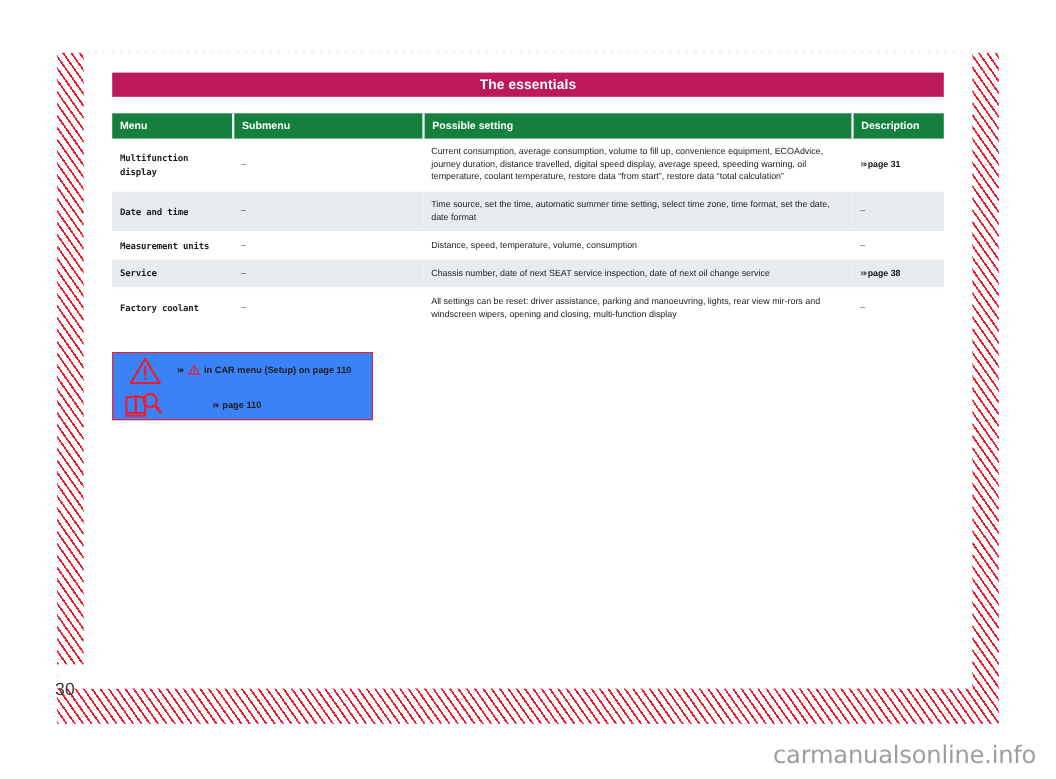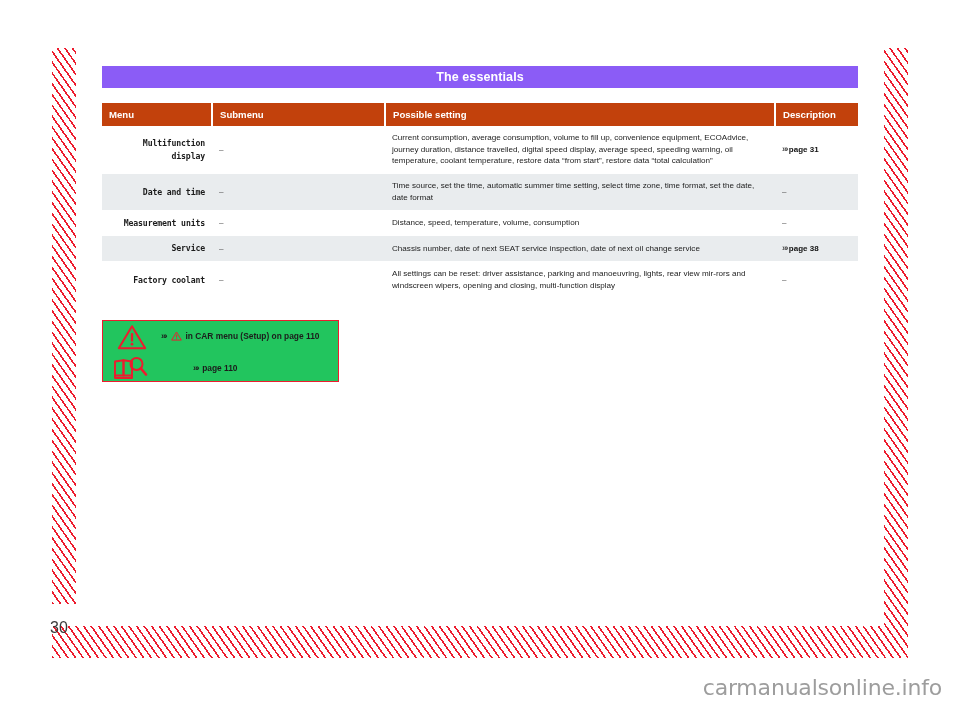--- a/index.html
+++ b/index.html
@@ -57,21 +57,21 @@
     letter-spacing: .2px;
   }
 
   
   #title-bar {
     position: absolute;
     left: 102px;
     top: 66px;
     width: 756px;
     height: 22px;
-    background: #8b5cf6;
+    background: #be185d;
     color: #ffffff;
     display: flex;
     align-items: center;
     justify-content: center;
     font-size: 12.5px;
     font-weight: bold;
     letter-spacing: .1px;
   }
 
   
@@ -82,21 +82,21 @@
     width: 756px;
     border-collapse: collapse;
     table-layout: fixed;
   }
   #settings-table col.c-menu  { width: 110px; }
   #settings-table col.c-sub   { width: 173px; }
   #settings-table col.c-set   { width: 390px; }
   #settings-table col.c-desc  { width: 83px; }
 
   #settings-table thead th {
-    background: #c2410c;
+    background: #15803d;
     color: #ffffff;
     font-size: 9.6px;
     font-weight: bold;
     text-align: left;
     padding: 5px 6px 5px 7px;
     border-right: 2px solid #ffffff;
     vertical-align: middle;
     height: 13px;
   }
   #settings-table thead th:last-child { border-right: none; }
@@ -109,21 +109,20 @@
     line-height: 1.45;
     border-bottom: 1px solid #ffffff;
   }
   #settings-table tbody tr.alt td { background: #e9ecee; }
   #settings-table tbody tr td.col-menu {
     font-family: "DejaVu Sans Mono", "Liberation Mono", monospace;
     font-size: 8.2px;
     font-weight: bold;
     letter-spacing: -.15px;
     line-height: 1.5;
-    text-align: right;
   }
   #settings-table tbody td.col-sub,
   #settings-table tbody td.col-desc {
     color: #4a4a4a;
   }
   #settings-table tbody td.col-desc { font-size: 8px; }
   #settings-table tbody td.col-desc .ref {
     font-weight: bold;
     color: #111111;
     white-space: nowrap;
@@ -136,21 +135,21 @@
   }
 
   
   #legend-box {
     position: absolute;
     left: 102px;
     top: 320px;
     width: 237px;
     height: 62px;
     border: 1.6px solid #ed1c2e;
-    background: #22c55e;
+    background: #3b82f6;
     box-sizing: border-box;
   }
   .legend-row {
     position: absolute;
     left: 0;
     width: 100%;
     height: 31px;
     display: flex;
     align-items: center;
   }

